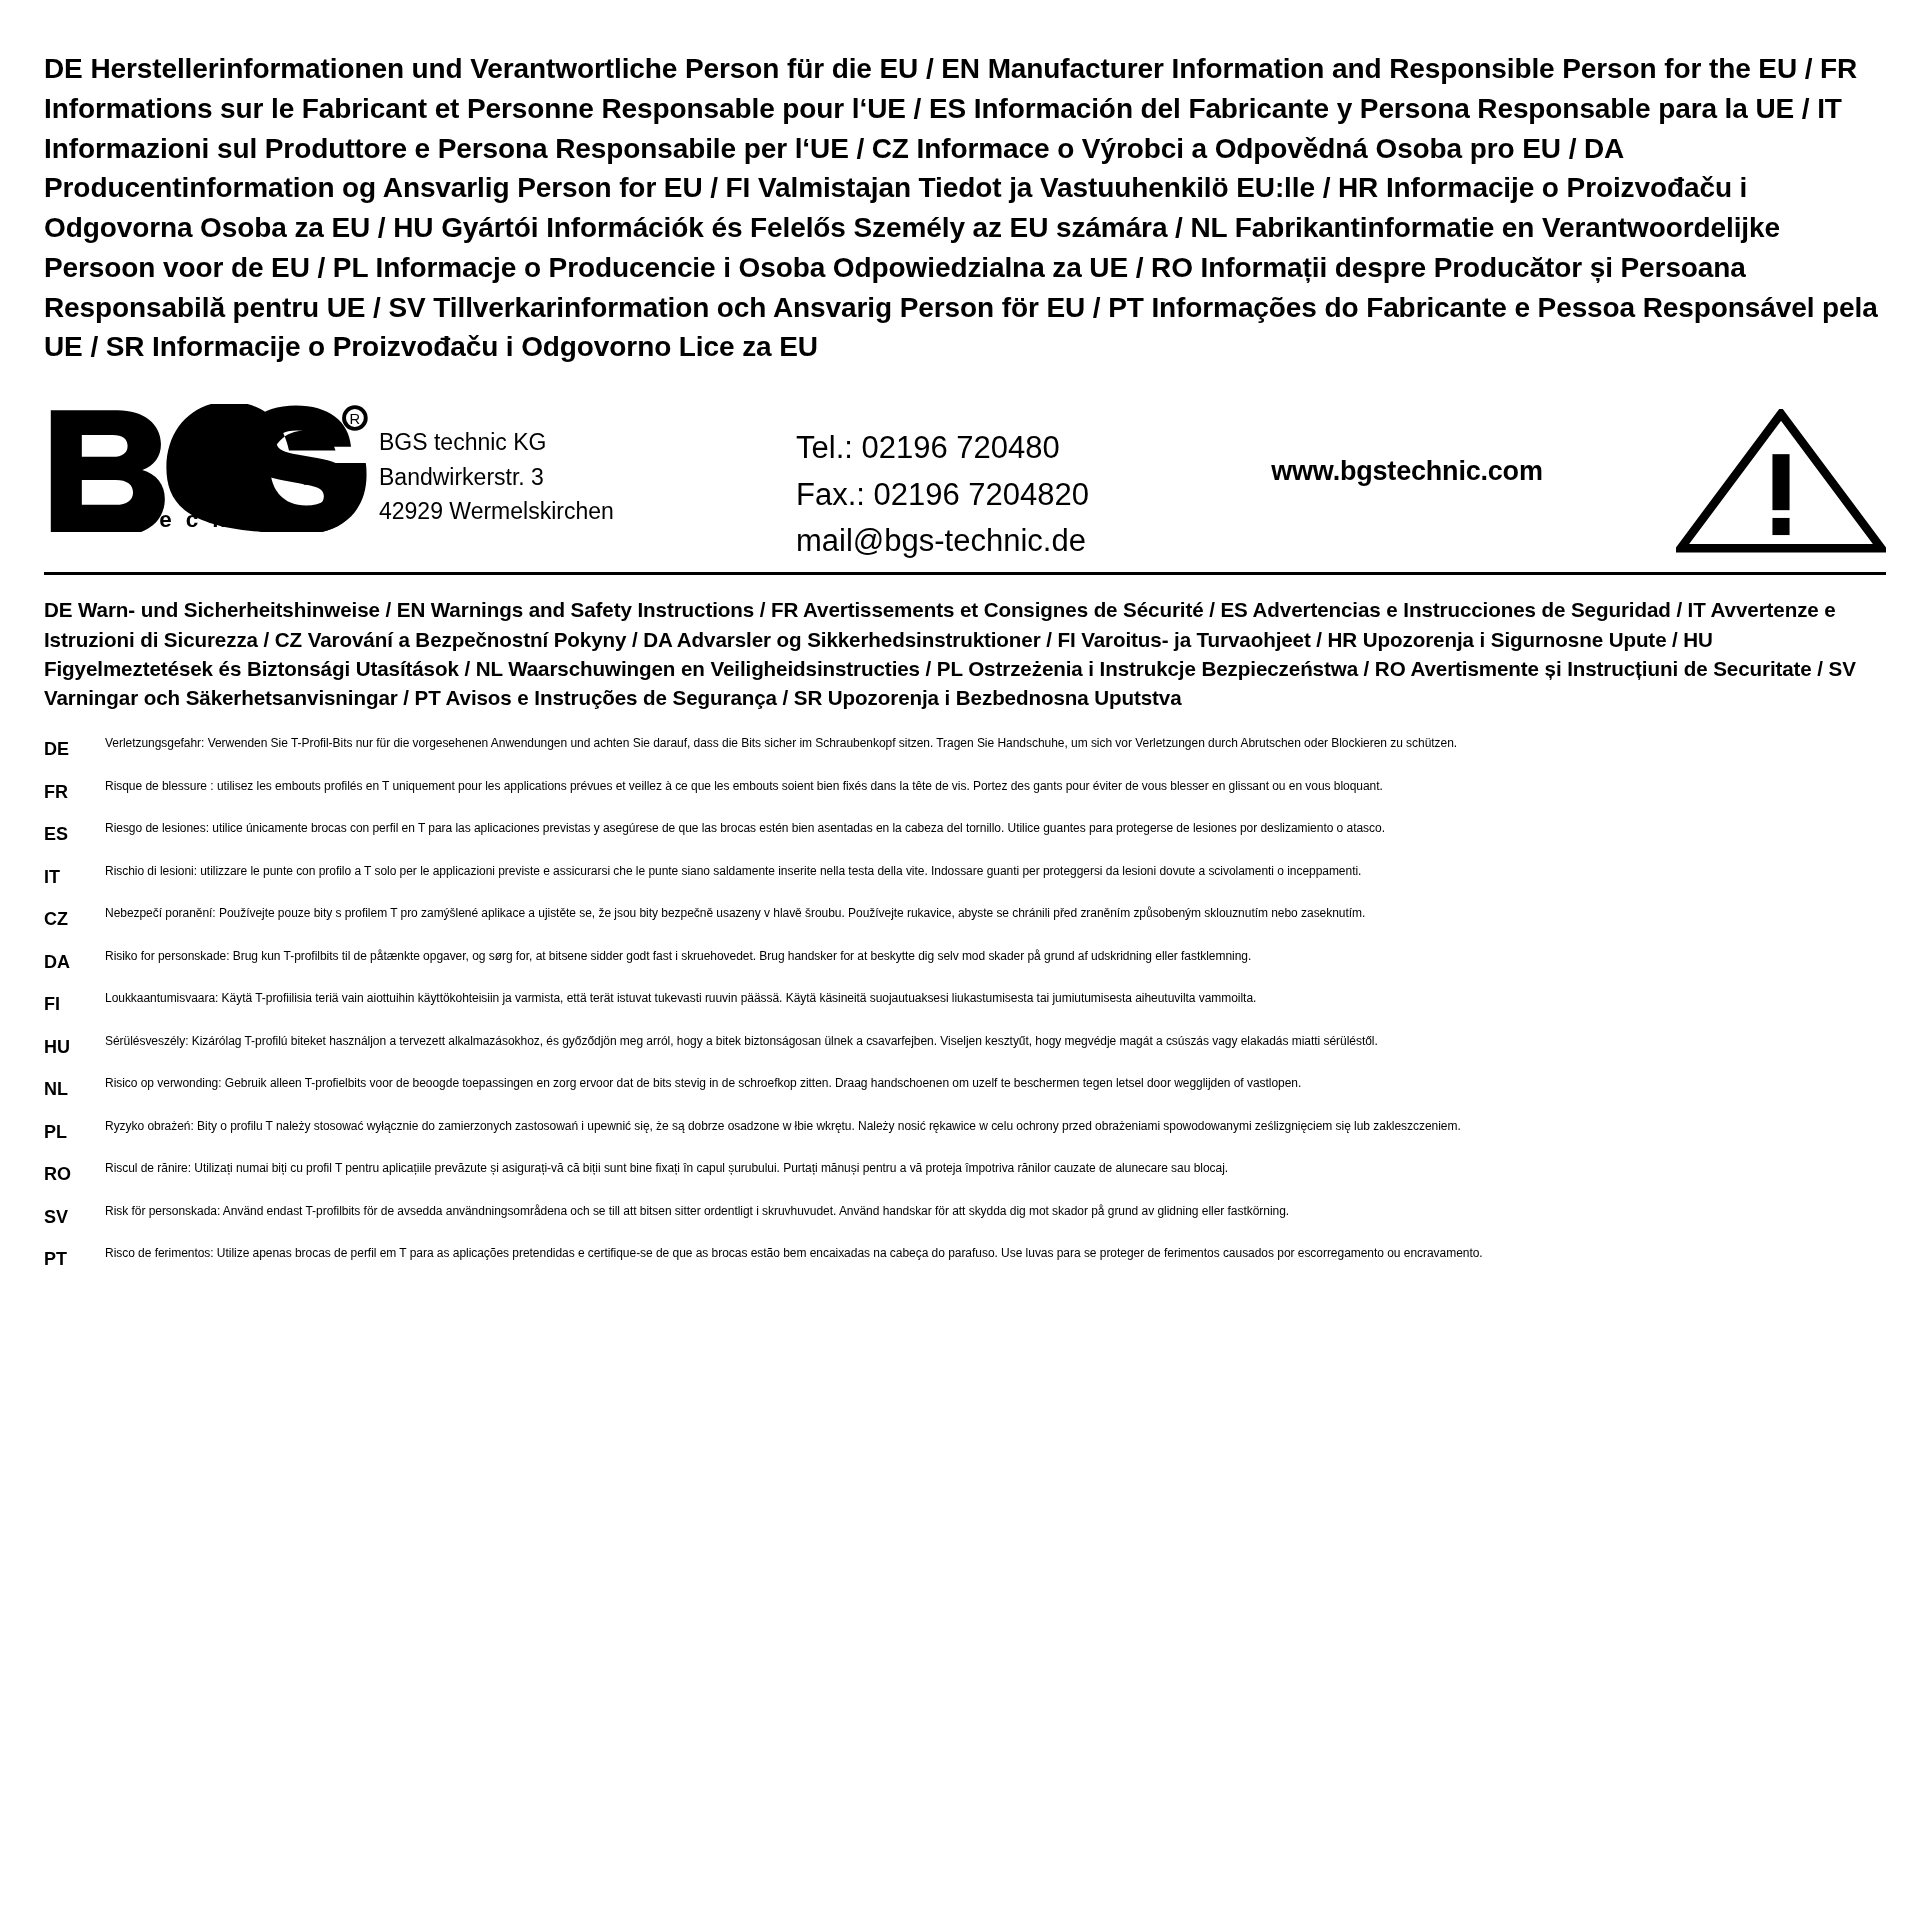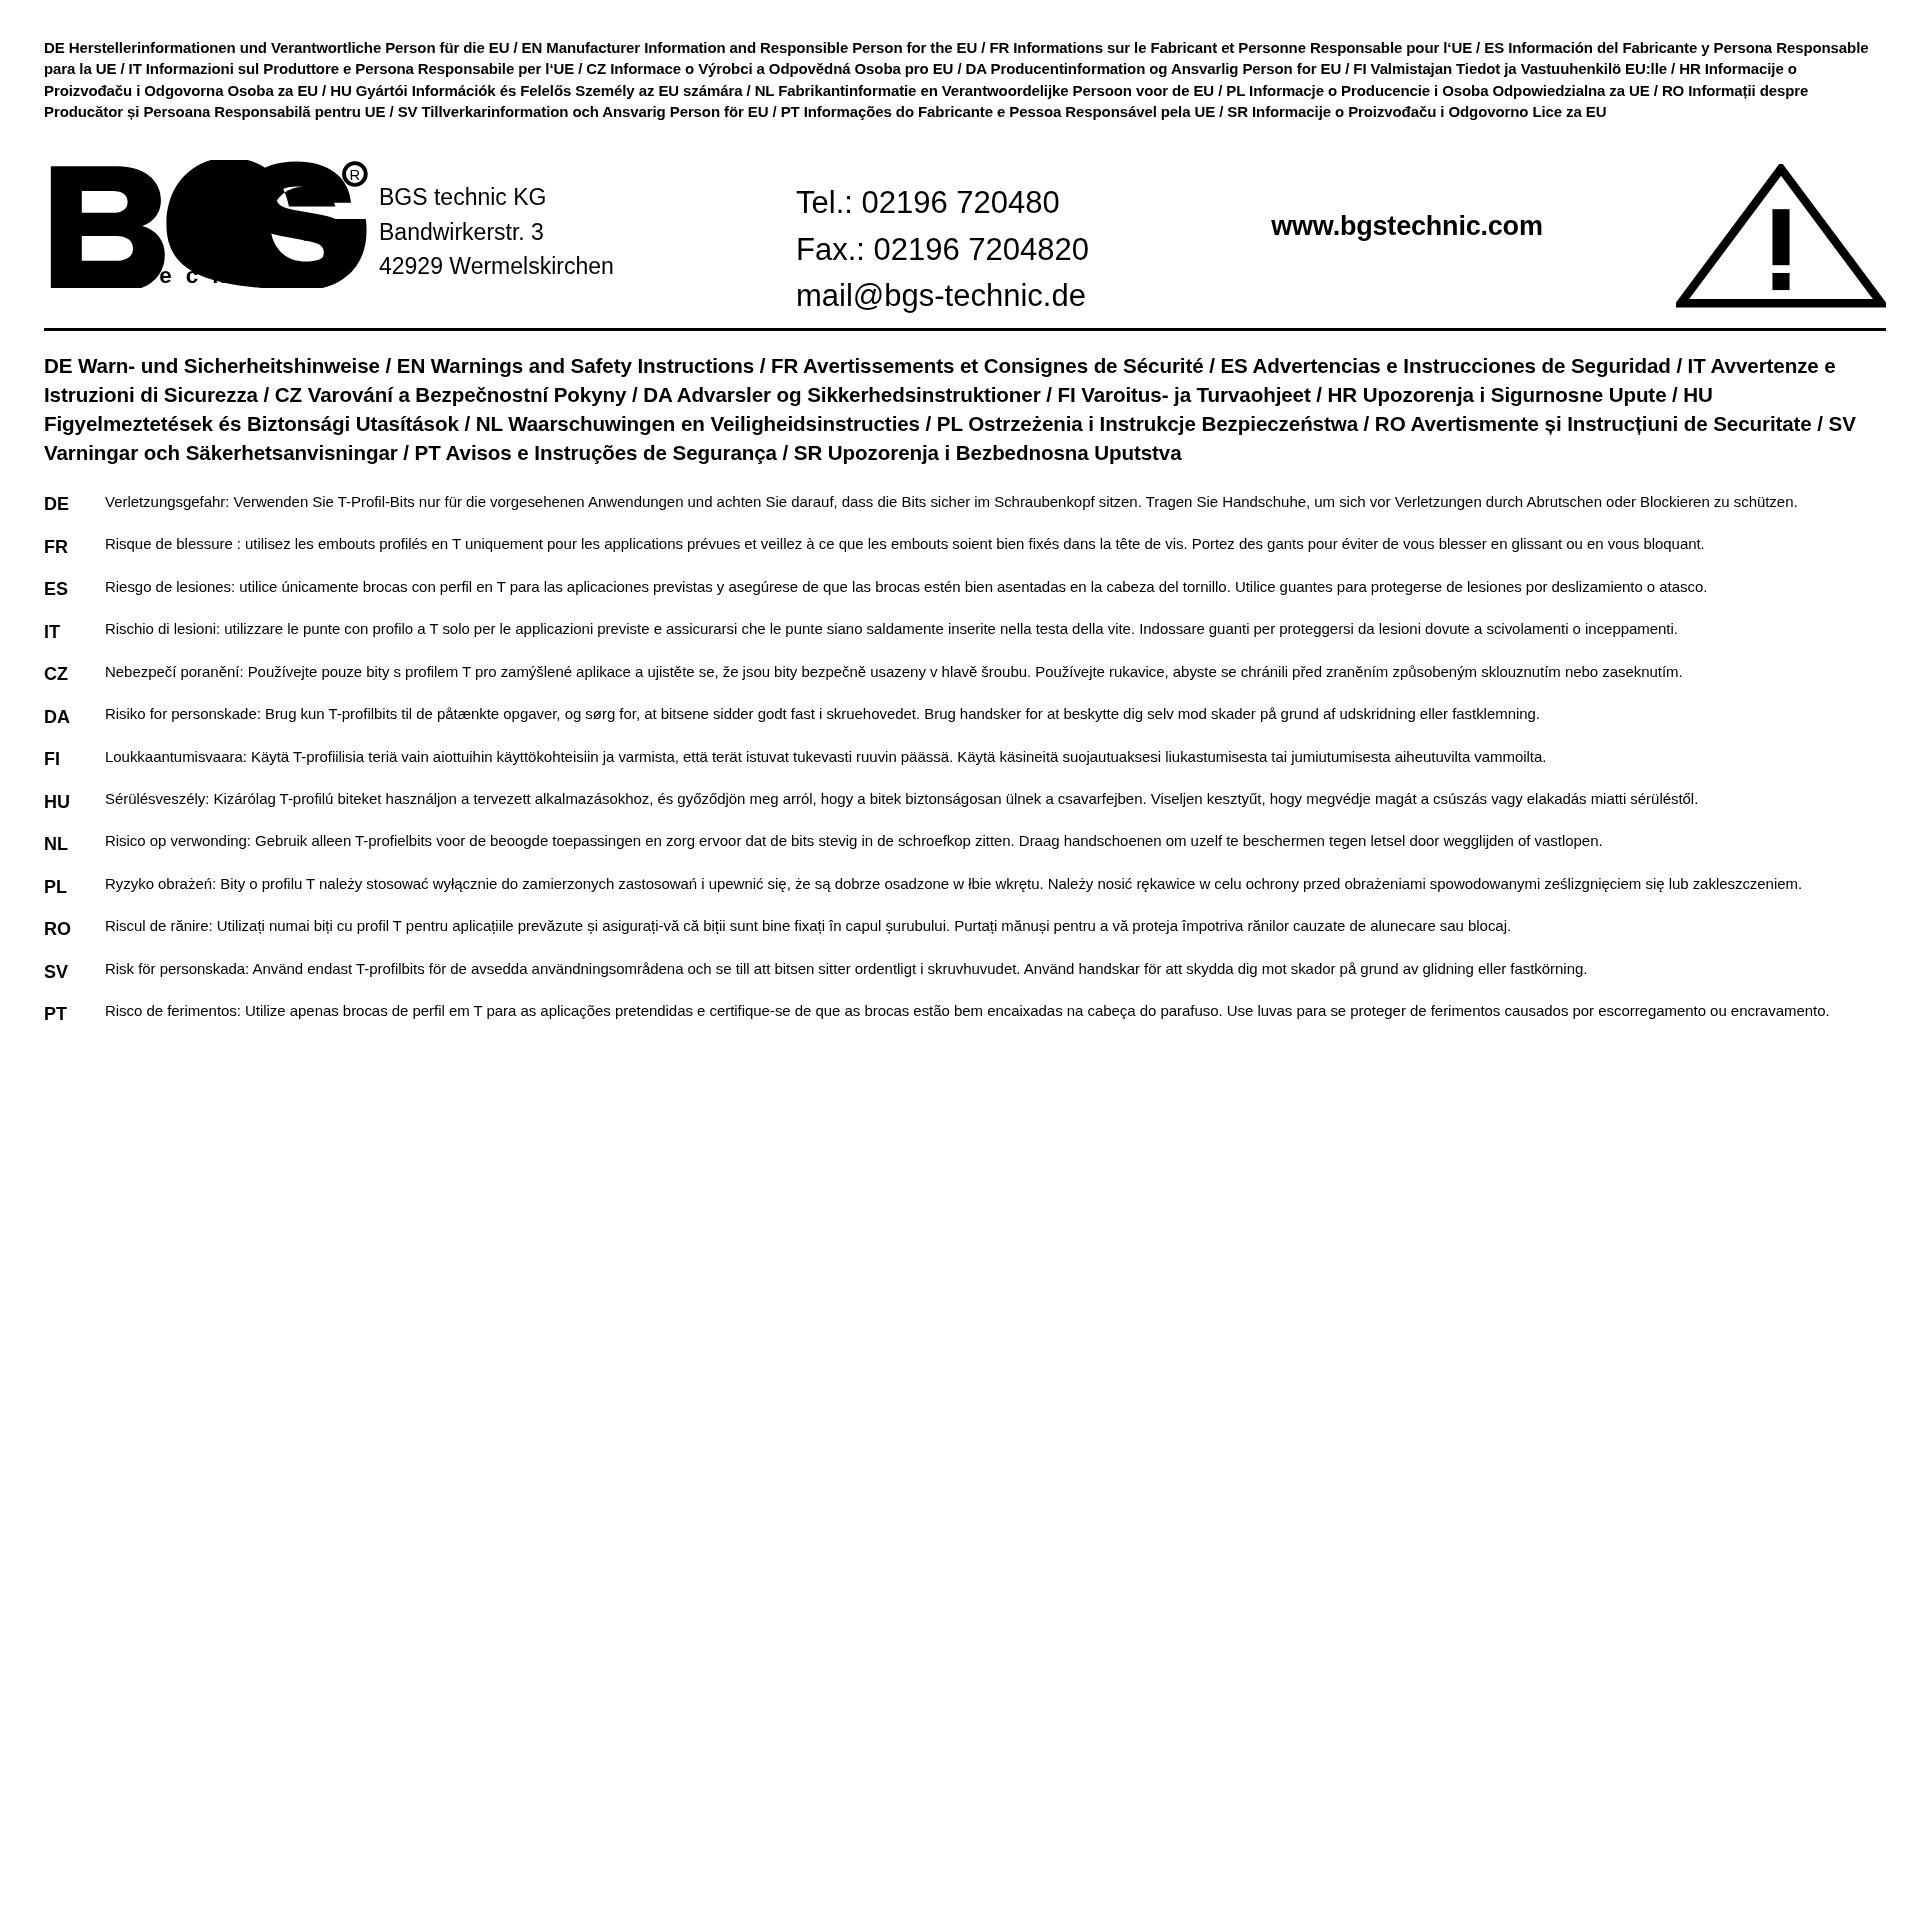--- a/index.html
+++ b/index.html
@@ -14,25 +14,25 @@
   }
   .page {
     width: 1930px;
     height: 1930px;
     padding: 37px 44px 0 44px;
     position: relative;
   }
 
   
   .heading-block {
-    font-size: 15px;
+    font-size: 28px;
     font-weight: bold;
     line-height: 1.42;
     letter-spacing: -0.1px;
-    margin: 0 0 22px 0;
+    margin: 12px 0 22px 0;
     max-width: 1845px;
   }
 
   
   .company-header {
     display: flex;
     align-items: flex-start;
     padding: 6.2px 0 7.8px 0;
     border-bottom: 3.9px solid #000;
     min-height: 167px;
@@ -92,21 +92,21 @@
   }
   .lang-code {
     flex: 0 0 61px;
     font-size: 18px;
     font-weight: bold;
     line-height: 1.45;
     padding-top: 0.8px;
   }
   .lang-text {
     flex: 1 1 auto;
-    font-size: 15px;
+    font-size: 12px;
     line-height: 1.45;
     max-width: 1782px;
     letter-spacing: -0.04px;
   }
 </style>
 </head>
 <body>
 
 <div class="page">
 

